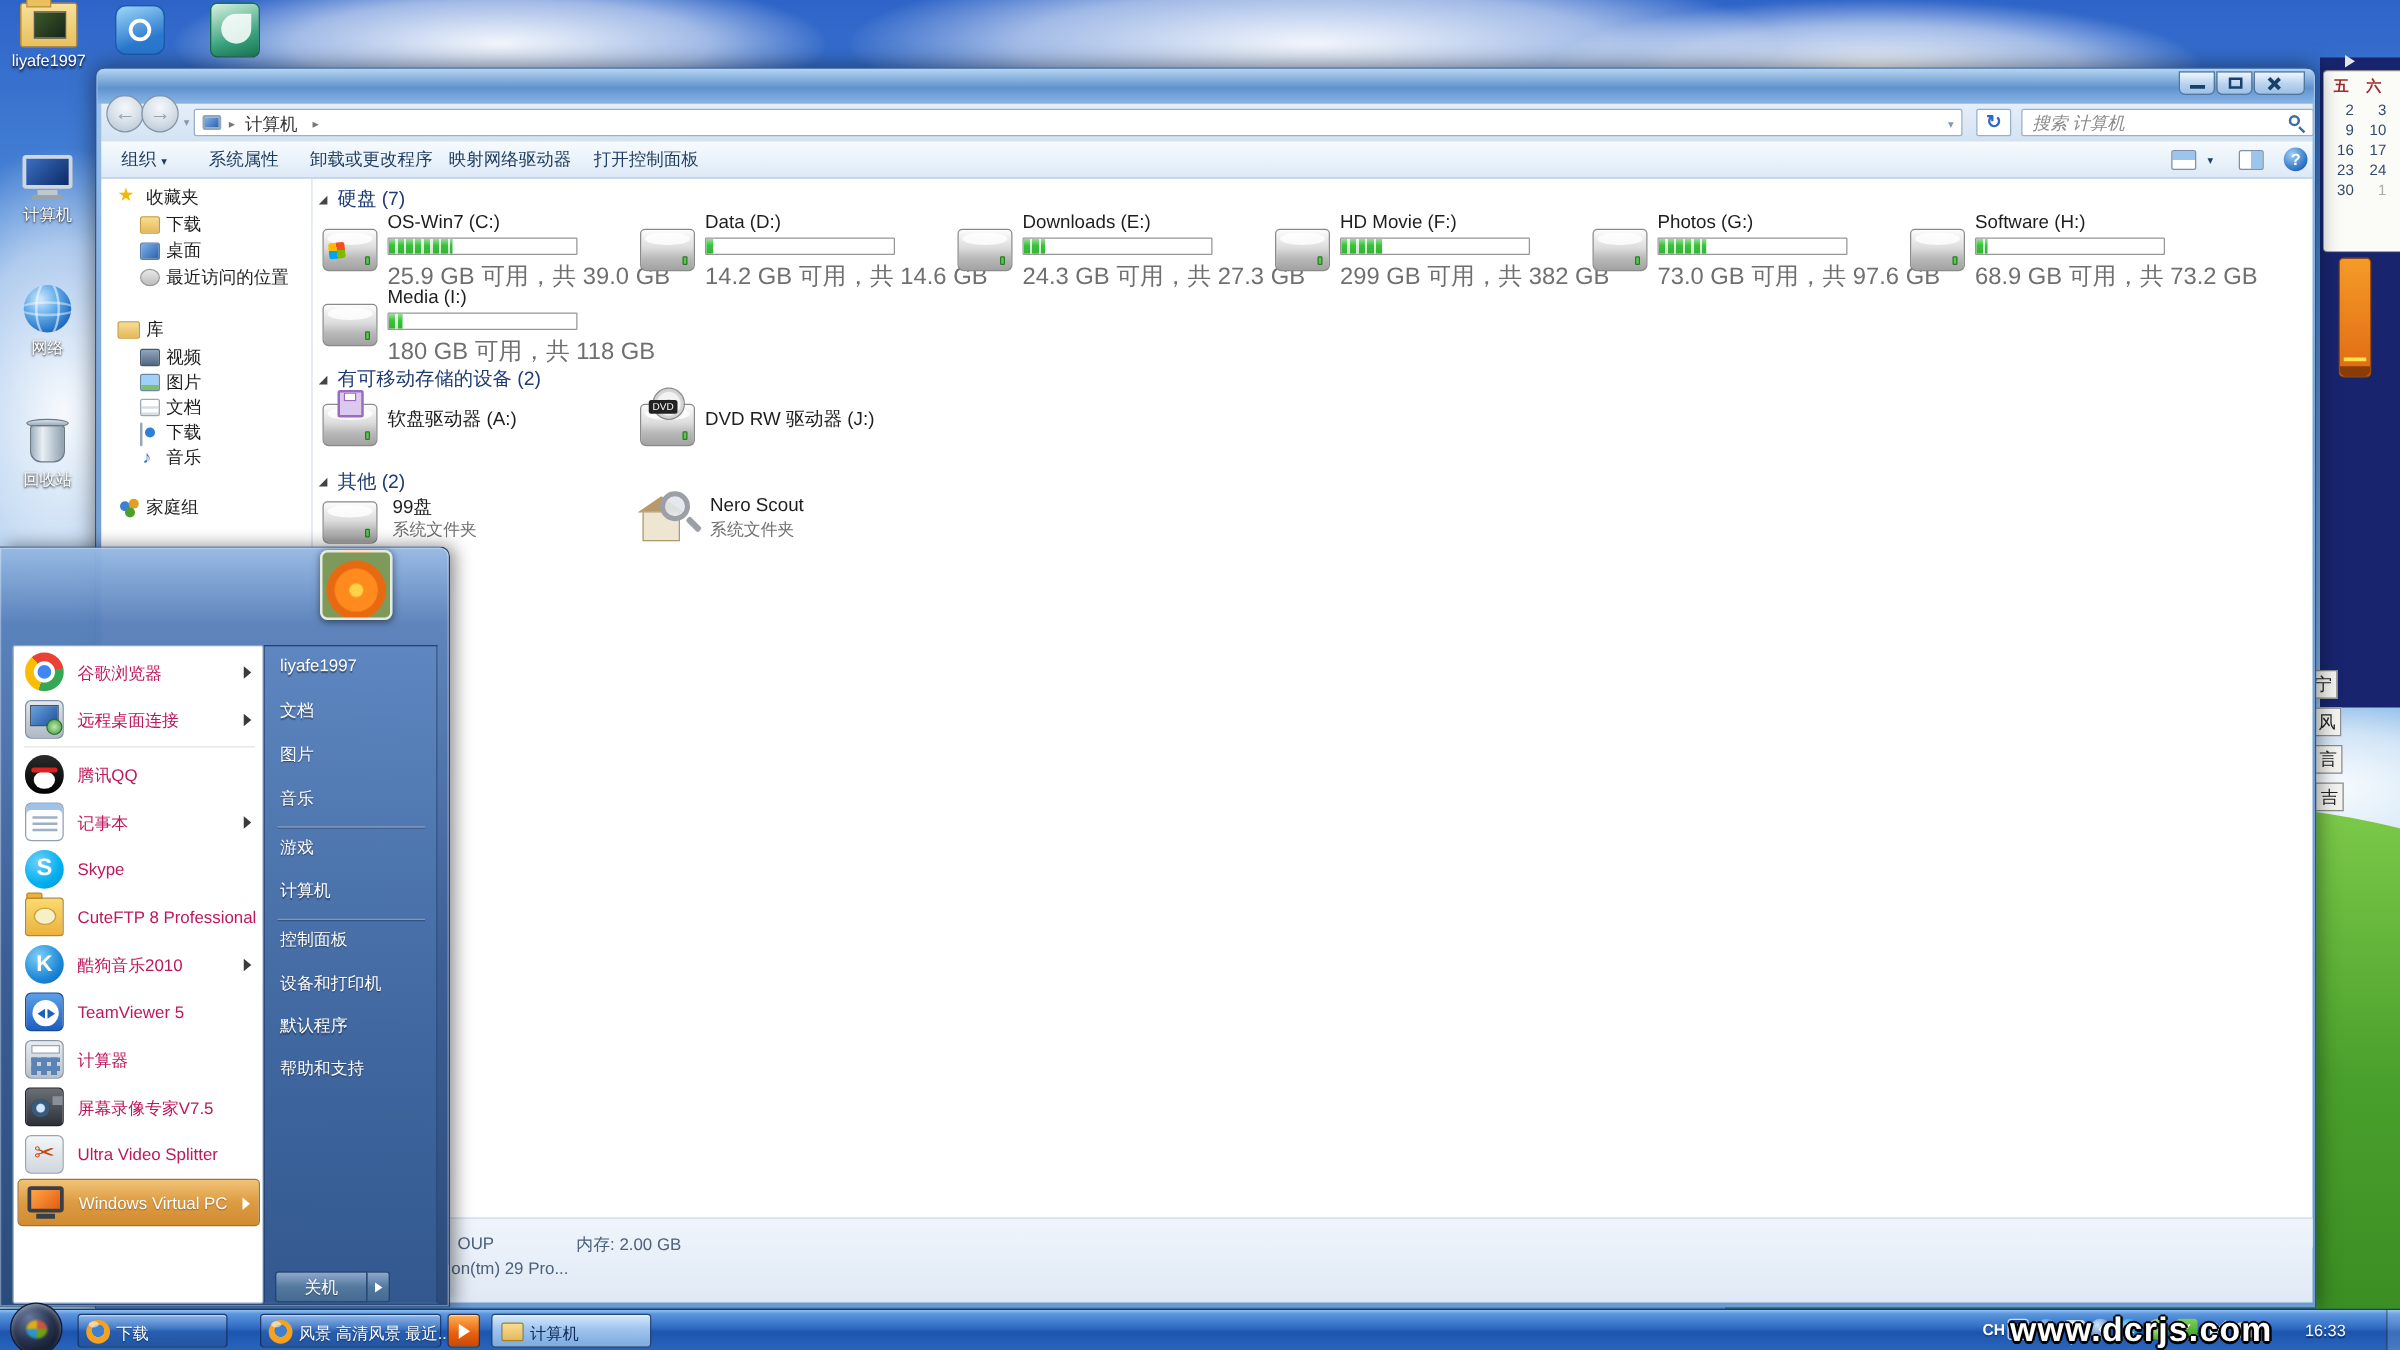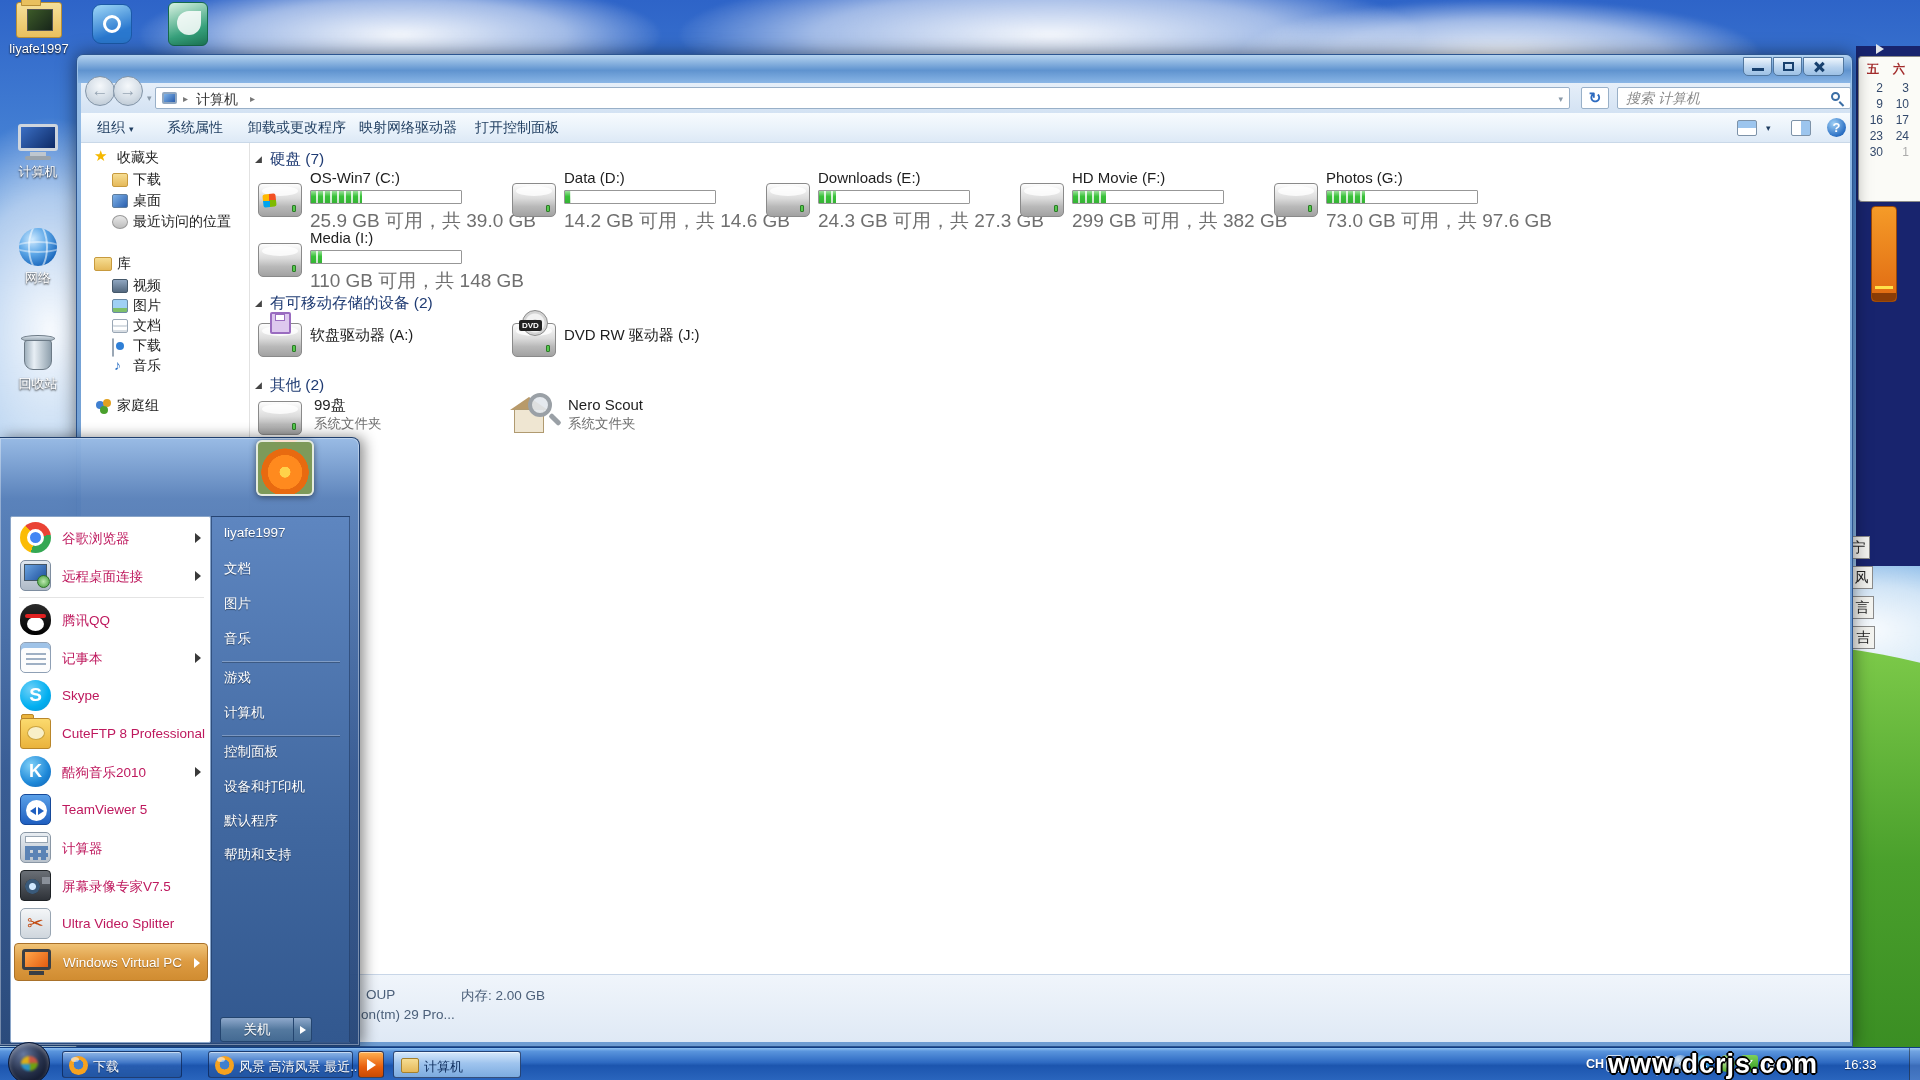--- a/index.html
+++ b/index.html
@@ -104,21 +104,21 @@
   .drv-ico{position:absolute;left:0;top:14px;width:44px;height:34px;border-radius:4px 4px 5px 5px;border:1px solid #8a8a8a;
     background:linear-gradient(180deg,#fdfdfd,#dcdcdc 45%,#b9b9b9 70%,#a2a2a2);position:absolute}
   .drv-ico:before{content:"";position:absolute;left:3px;top:2px;right:3px;height:10px;border-radius:50%;background:rgba(255,255,255,.8)}
   .drv-ico .led{position:absolute;right:5px;bottom:4px;width:4px;height:7px;background:#56c94e;border:1px solid #2d7a28;border-radius:1px}
   .drv-ico .flag{position:absolute;left:4px;top:10px;width:13px;height:13px;border-radius:2px;transform:rotate(-6deg);
     background:conic-gradient(#f25022 0 25%,#7fba00 0 50%,#00a4ef 0 75%,#ffb900 0)}
   .drv-ico .floppy{position:absolute;left:11px;top:-12px;width:21px;height:22px;background:#ddc8ee;border:2px solid #9a6cc0;border-radius:2px}
   .drv-ico .floppy i{position:absolute;left:3px;top:0;width:10px;height:7px;background:#fff;border:1px solid #9a6cc0}
   .drv-ico .disc{position:absolute;left:9px;top:-14px;width:26px;height:26px;border-radius:50%;border:1px solid #8a8a8a;
     background:radial-gradient(circle,#bfbfbf 0 3px,#f2f2f2 4px 9px,#d3d3d3 10px)}
-  .drv-ico .dvdlbl{position:absolute;left:6px;top:-4px;background:#222;color:#fff;font-size:8px;font-weight:bold;padding:1px 3px;border-radius:2px}
+  .drv-ico .dvdlbl{position:absolute;left:6px;top:-4px;background:#222;color:#fff;font-size:8px;font-weight:normal;padding:1px 3px;border-radius:2px}
   .nero-ico{position:absolute;left:0;top:0;width:48px;height:42px}
   .nero-ico .house{position:absolute;left:2px;top:14px;width:30px;height:24px;background:#efe6d2;border:1px solid #b09a70}
   .nero-ico .roof{position:absolute;left:-2px;top:2px;width:0;height:0;border-left:19px solid transparent;border-right:19px solid transparent;border-bottom:13px solid #b89a6a}
   .nero-ico .lens{position:absolute;left:16px;top:-2px;width:24px;height:24px;border-radius:50%;border:4px solid #9aa0a6;background:rgba(226,231,236,.9)}
   .nero-ico .hdl{position:absolute;left:36px;top:22px;width:14px;height:5px;background:#9aa0a6;border-radius:2px;transform:rotate(45deg)}
   .drv-name{position:absolute;left:52px;top:0;font-size:15px;color:#1e1e1e;white-space:nowrap}
   .bar{position:absolute;left:52px;top:21px;width:152px;height:14px;background:#fff;border:1px solid #979797;border-radius:1px;overflow:hidden}
   .fill{height:100%;background:
     linear-gradient(180deg,rgba(255,255,255,.5),rgba(255,255,255,0) 45%,rgba(0,0,0,.08)),
     repeating-linear-gradient(90deg,#39c239 0 5px,#d9f4d9 5px 7px)}
@@ -437,29 +437,39 @@
       <div class="dtile" style="left:1024px;top:26px">
         <div class="drv-ico">
             <span class="led"></span>
           </div>
         <div class="drv-name">Photos (G:)</div>
         <div class="bar">
             <div class="fill" style="width: 25%;"></div>
           </div>
         <div class="drv-cap">73.0 GB 可用，共 97.6 GB</div>
       </div>
+      <div class="dtile" style="left:1278px;top:26px">
+        <div class="drv-ico">
+            <span class="led"></span>
+          </div>
+        <div class="drv-name">Software (H:)</div>
+        <div class="bar">
+            <div class="fill" style="width: 6%;"></div>
+          </div>
+        <div class="drv-cap">68.9 GB 可用，共 73.2 GB</div>
+      </div>
       <div class="dtile" style="left:8px;top:86px">
         <div class="drv-ico">
             <span class="led"></span>
           </div>
         <div class="drv-name">Media (I:)</div>
         <div class="bar">
             <div class="fill" style="width: 7%;"></div>
           </div>
-        <div class="drv-cap">110 GB 可用，共 148 GB</div>
+        <div class="drv-cap">180 GB 可用，共 118 GB</div>
       </div>
 
       <span class="sec-mark" style="left:5px;top:155px">◢</span>
       <span class="sec-h" style="left:20px;top:150px">有可移动存储的设备 (2)</span>
       <div class="ritem" style="left:8px;top:170px">
         <div class="drv-ico" style="top:10px">
             <span class="floppy">
               <i></i>
             </span>
             <span class="led"></span>

